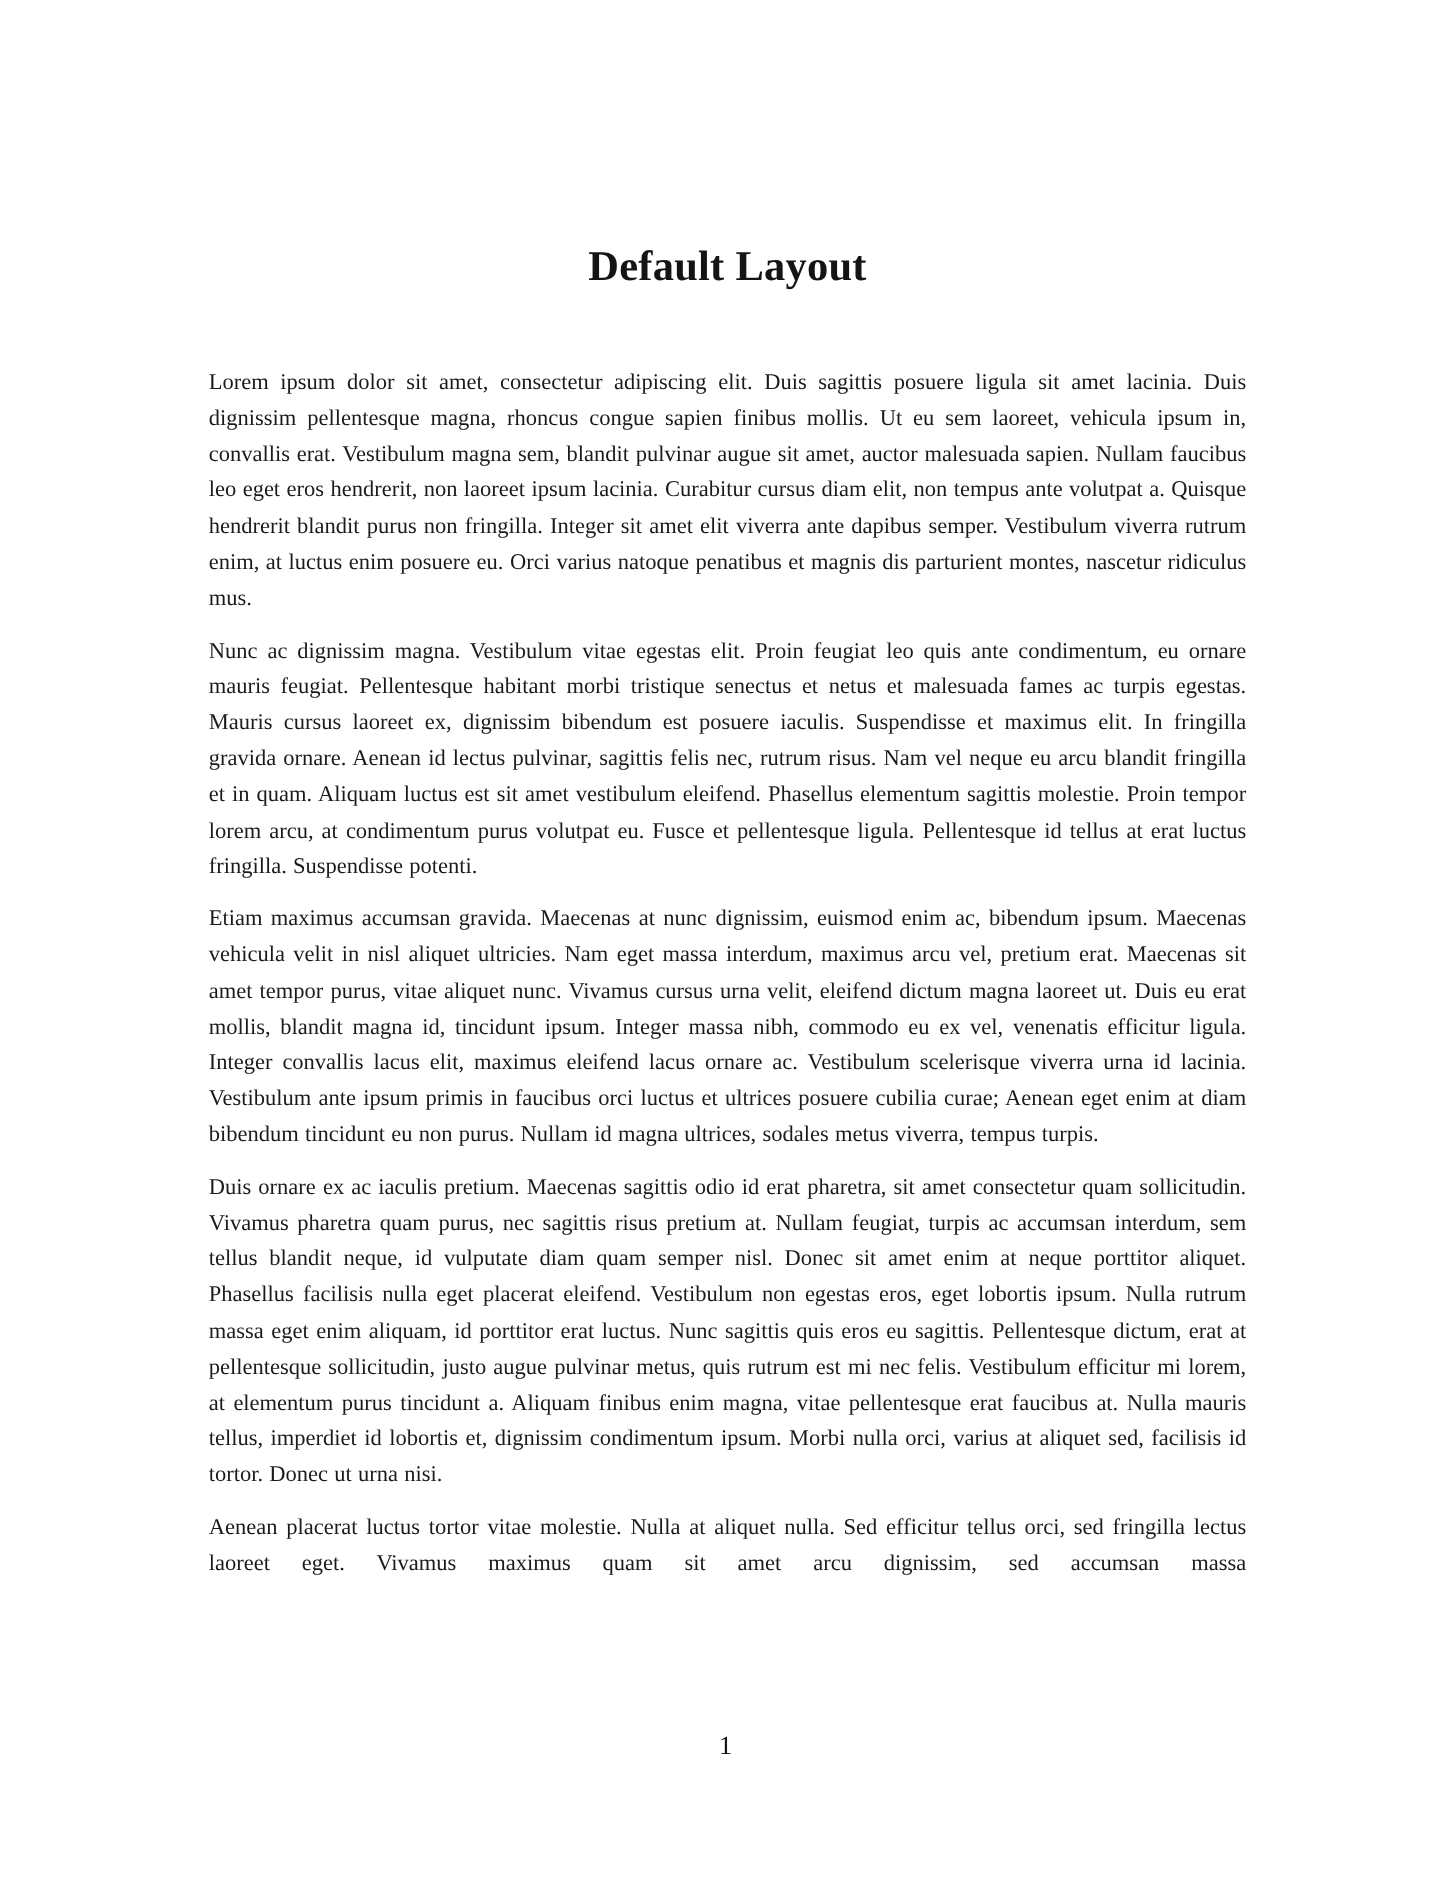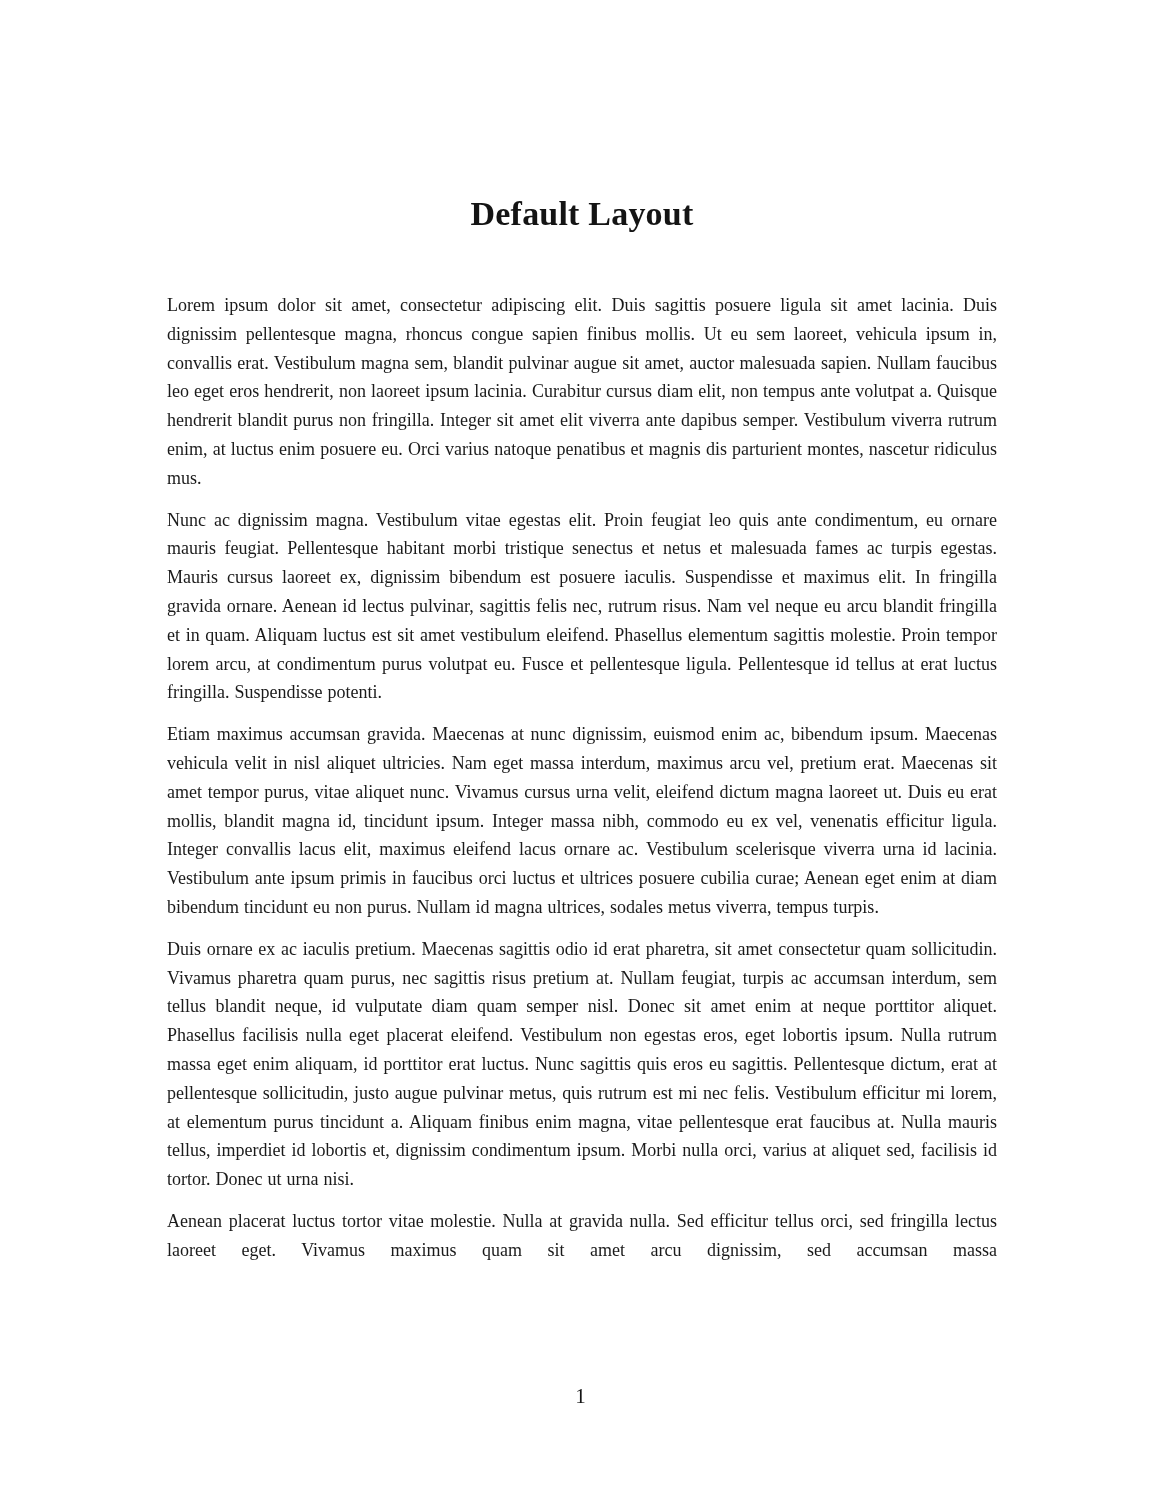--- a/index.html
+++ b/index.html
@@ -61,18 +61,18 @@
 
 <div class="page">
   <div class="content">
     <h1 class="title">Default Layout</h1>
 
     <div class="body-text">
       <p>Lorem ipsum dolor sit amet, consectetur adipiscing elit. Duis sagittis posuere ligula sit amet lacinia. Duis dignissim pellentesque magna, rhoncus congue sapien finibus mollis. Ut eu sem laoreet, vehicula ipsum in, convallis erat. Vestibulum magna sem, blandit pulvinar augue sit amet, auctor malesuada sapien. Nullam faucibus leo eget eros hendrerit, non laoreet ipsum lacinia. Curabitur cursus diam elit, non tempus ante volutpat a. Quisque hendrerit blandit purus non fringilla. Integer sit amet elit viverra ante dapibus semper. Vestibulum viverra rutrum enim, at luctus enim posuere eu. Orci varius natoque penatibus et magnis dis parturient montes, nascetur ridiculus mus.</p>
       <p>Nunc ac dignissim magna. Vestibulum vitae egestas elit. Proin feugiat leo quis ante condimentum, eu ornare mauris feugiat. Pellentesque habitant morbi tristique senectus et netus et malesuada fames ac turpis egestas. Mauris cursus laoreet ex, dignissim bibendum est posuere iaculis. Suspendisse et maximus elit. In fringilla gravida ornare. Aenean id lectus pulvinar, sagittis felis nec, rutrum risus. Nam vel neque eu arcu blandit fringilla et in quam. Aliquam luctus est sit amet vestibulum eleifend. Phasellus elementum sagittis molestie. Proin tempor lorem arcu, at condimentum purus volutpat eu. Fusce et pellentesque ligula. Pellentesque id tellus at erat luctus fringilla. Suspendisse potenti.</p>
       <p>Etiam maximus accumsan gravida. Maecenas at nunc dignissim, euismod enim ac, bibendum ipsum. Maecenas vehicula velit in nisl aliquet ultricies. Nam eget massa interdum, maximus arcu vel, pretium erat. Maecenas sit amet tempor purus, vitae aliquet nunc. Vivamus cursus urna velit, eleifend dictum magna laoreet ut. Duis eu erat mollis, blandit magna id, tincidunt ipsum. Integer massa nibh, commodo eu ex vel, venenatis efficitur ligula. Integer convallis lacus elit, maximus eleifend lacus ornare ac. Vestibulum scelerisque viverra urna id lacinia. Vestibulum ante ipsum primis in faucibus orci luctus et ultrices posuere cubilia curae; Aenean eget enim at diam bibendum tincidunt eu non purus. Nullam id magna ultrices, sodales metus viverra, tempus turpis.</p>
       <p>Duis ornare ex ac iaculis pretium. Maecenas sagittis odio id erat pharetra, sit amet consectetur quam sollicitudin. Vivamus pharetra quam purus, nec sagittis risus pretium at. Nullam feugiat, turpis ac accumsan interdum, sem tellus blandit neque, id vulputate diam quam semper nisl. Donec sit amet enim at neque porttitor aliquet. Phasellus facilisis nulla eget placerat eleifend. Vestibulum non egestas eros, eget lobortis ipsum. Nulla rutrum massa eget enim aliquam, id porttitor erat luctus. Nunc sagittis quis eros eu sagittis. Pellentesque dictum, erat at pellentesque sollicitudin, justo augue pulvinar metus, quis rutrum est mi nec felis. Vestibulum efficitur mi lorem, at elementum purus tincidunt a. Aliquam finibus enim magna, vitae pellentesque erat faucibus at. Nulla mauris tellus, imperdiet id lobortis et, dignissim condimentum ipsum. Morbi nulla orci, varius at aliquet sed, facilisis id tortor. Donec ut urna nisi.</p>
-      <p class="cutoff">Aenean placerat luctus tortor vitae molestie. Nulla at gravida nulla. Sed efficitur tellus orci, sed fringilla lectus laoreet eget. Vivamus maximus quam sit amet arcu dignissim, sed accumsan massa</p>
+      <p class="cutoff">Aenean placerat luctus tortor vitae molestie. Nulla at aliquet nulla. Sed efficitur tellus orci, sed fringilla lectus laoreet eget. Vivamus maximus quam sit amet arcu dignissim, sed accumsan massa</p>
     </div>
   </div>
 
   <div class="page-number">1</div>
 </div>
 
 </body></html>

